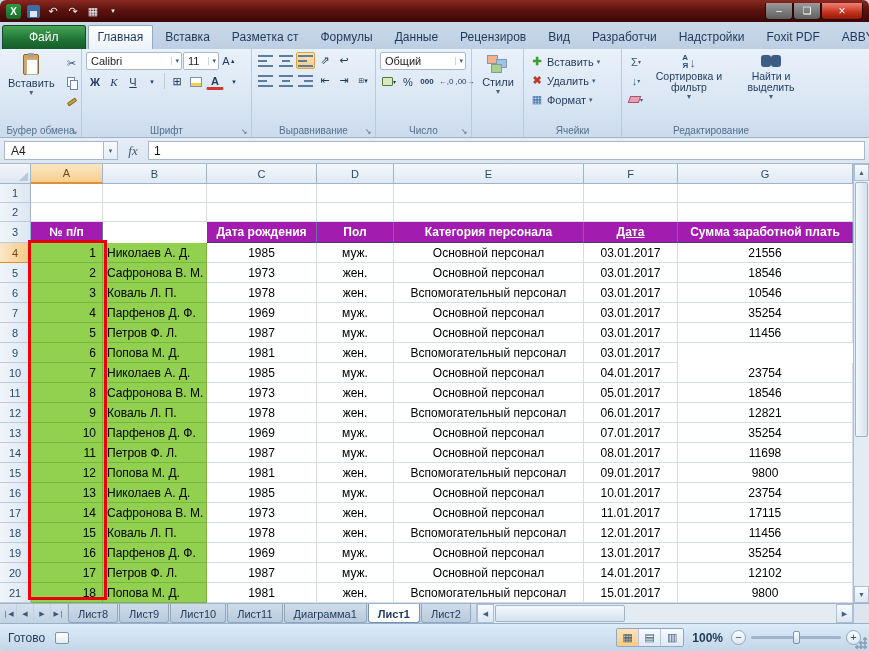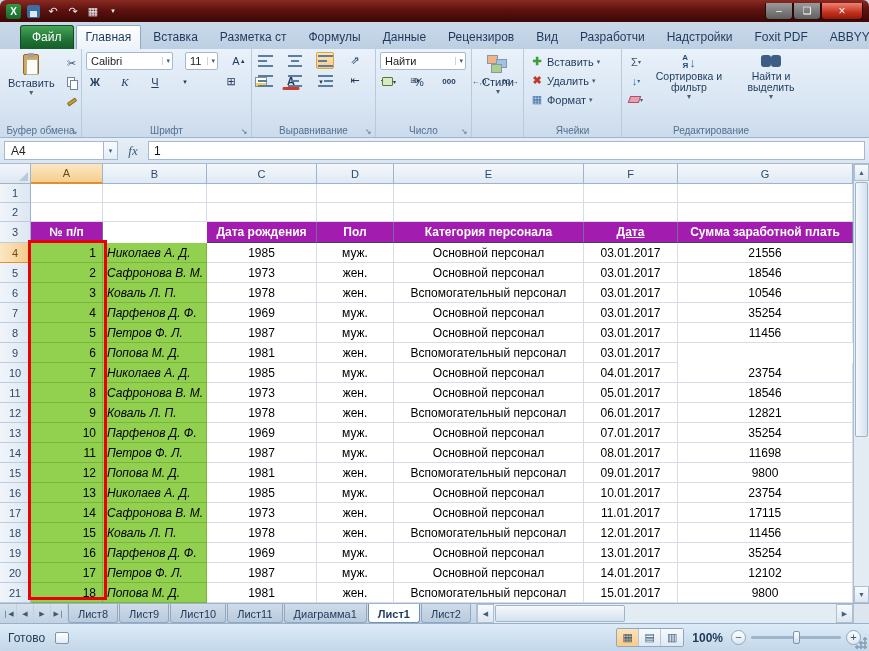--- a/index.html
+++ b/index.html
@@ -25,21 +25,21 @@
     background:linear-gradient(#a8azaz,#6e6e6e); background:linear-gradient(#9a9a9a,#5f5f5f);
     color:#fff; font-size:10px; display:flex; align-items:center; justify-content:center; border-radius:0 0 4px 4px; }
   .wbtn.close { width:42px; background:linear-gradient(#ef8173,#c3311c 60%,#8f1a0b); font-size:12px; }
 
   
   .tabrow { position:absolute; top:22px; left:0; width:869px; height:27px;
     background:linear-gradient(#cad9ea,#bccfe2); display:flex; align-items:flex-end; }
   .rtab { font-size:12px; color:#1e395b; padding:4px 9px 5px; margin:0 1px; white-space:nowrap;
     border:1px solid transparent; border-bottom:none; }
   .rtab.file { background:linear-gradient(#47a556,#1e7334 60%,#175c29); color:#fff;
-    border-radius:3px 3px 0 0; padding:4px 11px 5px; margin-left:20px; border:1px solid #124a21; border-bottom:none; }
+    border-radius:3px 3px 0 0; padding:4px 26px 5px; margin-left:2px; border:1px solid #124a21; border-bottom:none; }
   .rtab.act { background:linear-gradient(#fdfeff,#edf3fa); border:1px solid #93a9c0; border-bottom:none;
     border-radius:2px 2px 0 0; }
 
   
   .ribbon { position:absolute; top:49px; left:0; width:869px; height:89px;
     background:linear-gradient(180deg,#e9f1fa 0%, #dbe7f4 55%, #ccdbec 100%);
     border-bottom:1px solid #9fb4ca; display:flex; }
   .rgroup { position:relative; height:100%; border-right:1px solid #b9cadd; padding:3px 3px 15px 4px; }
   .glabel { position:absolute; left:0; right:0; bottom:1px; text-align:center; font-size:10px; color:#51708f; }
   .launcher { position:absolute; right:2px; bottom:1px; width:10px; height:10px; font-size:8px; color:#51708f;
@@ -53,21 +53,21 @@
   .icon-clipboard { width:16px; height:21px; background:#d7a65b; border:1px solid #8a6a30; border-radius:2px;
     position:relative; margin-bottom:2px; }
   .icon-clipboard:after { content:""; position:absolute; left:2px; top:4px; width:10px; height:14px; background:#fdfdf8; border:1px solid #b9b39f; }
   .icon-clipboard:before { content:""; position:absolute; left:4px; top:-2px; width:6px; height:4px; background:#9f9f9f; border-radius:1px; }
   .minicol { display:flex; flex-direction:column; gap:2px; margin:3px 0 0 3px; }
   .mini { width:20px; height:17px; display:flex; align-items:center; justify-content:center;
     font-size:11px; color:#3c5a77; border:1px solid transparent; border-radius:2px; }
   .copyico { position:relative; } .copyico .cp1, .copyico .cp2 { position:absolute; width:8px; height:10px; background:#fff; border:1px solid #6d87a2; }
   .copyico .cp1 { left:4px; top:2px; } .copyico .cp2 { left:7px; top:5px; }
   .brushico { width:10px; height:4px; background:#caa23a; border:1px solid #8a6b1c; border-radius:1px; transform:rotate(-35deg); }
-  .rrow { display:flex; align-items:flex-start; gap:12px; margin-bottom:3px; }
+  .rrow { display:flex; align-items:flex-start; gap:1px; margin-bottom:3px; }
   .combo { background:#fff; border:1px solid #a5b8cf; border-radius:2px; height:18px; display:flex;
     align-items:center; font-size:11px; color:#222; padding:0 2px 0 4px; }
   .combo .cbar { margin-left:auto; font-size:7px; color:#44617f; padding-left:3px; border-left:1px solid #c9d6e4; }
   .w92{width:96px;} .w34{width:36px;} .w84{width:86px;}
   .sbtn { min-width:18px; height:17px; display:flex; align-items:center; justify-content:center;
     font-size:11px; color:#1e395b; border:1px solid transparent; border-radius:2px; padding:0 1px; }
   .sbtn.on { background:linear-gradient(#fde3b8,#f8cc87); border-color:#e2a33c; }
   .vd { width:1px; height:16px; background:#bccbdc; margin:0 2px; }
   .ubar { text-decoration:underline; }
   .acolor { border-bottom:3px solid #d03a2b; line-height:10px; font-weight:bold; }
@@ -120,21 +120,21 @@
   .colhdr.sel { background:linear-gradient(#fbe7c3,#f6cf8f); border-bottom:2px solid #e0912f; color:#6e4a12; }
   .grid-row { display:flex; }
   .rowhdr { width:31px; background:linear-gradient(90deg,#f0f5fa,#dde7f2); border-right:1px solid #9db4cd;
     border-bottom:1px solid #bcccdc; color:#2b4a6b; font-size:11px; display:flex; align-items:center; justify-content:center; flex:none; }
   .rowhdr.sel { background:linear-gradient(90deg,#fbe7c3,#f4ca86); color:#6e4a12; border-bottom-color:#e0912f; }
   .cell { border-right:1px solid #d6dde8; border-bottom:1px solid #d6dde8; font-size:12px; color:#000;
     display:flex; align-items:center; justify-content:center; white-space:nowrap; overflow:hidden; flex:none; }
   .cell.hdr3 { background:#a21caf; color:#fff; font-weight:bold; border-right-color:#7a69a0; border-bottom-color:#483a60; }
   .cell.green { background:#92d050; border-right-color:#79b43c; border-bottom-color:#79b43c; }
   .cell.aright { justify-content:flex-end; padding-right:6px; }
-  .cell.aleft { justify-content:flex-start; padding-left:4px;font-style:italic; }
+  .cell.aleft { justify-content:flex-start; padding-left:4px; }
   .redbox { position:absolute; left:28px; top:76px; width:79px; height:360px;
     border:3px solid #e8000d; pointer-events:none; z-index:5; }
 
   
   .vscroll { position:absolute; top:164px; left:853px; width:16px; height:439px;
     background:#e3ebf3; border-left:1px solid #aebfd1; display:flex; flex-direction:column; }
   .sbtn-v { height:17px; background:linear-gradient(#f8fbfe,#dce6f1); border:1px solid #aebfd1;
     display:flex; align-items:center; justify-content:center; font-size:7px; color:#44617f; }
   .vthumb { margin:1px 1px; height:255px; background:linear-gradient(90deg,#f4f8fc,#d6e2ee); border:1px solid #9fb4ca; border-radius:2px; }
   .vspace { flex:1; }
@@ -329,21 +329,21 @@
         <span class="sbtn">⇥</span>
         <span class="sbtn" style="font-size:7px;">⊞▾</span>
       </div>
       <div class="glabel">Выравнивание</div>
       <span class="launcher">↘</span>
     </div>
 
     <div class="rgroup" style="width:96px;">
       <div class="rrow">
         <span class="combo w84">
-            <span>Найти</span>
+            <span>Общий</span>
             <span class="cbar">▾</span>
           </span>
       </div>
       <div class="rrow">
         <span class="sbtn">
             <span class="moneyico"></span>
             <span style="font-size:6px;">▾</span>
           </span>
         <span class="sbtn">%</span>
         <span class="sbtn t000">000</span>

